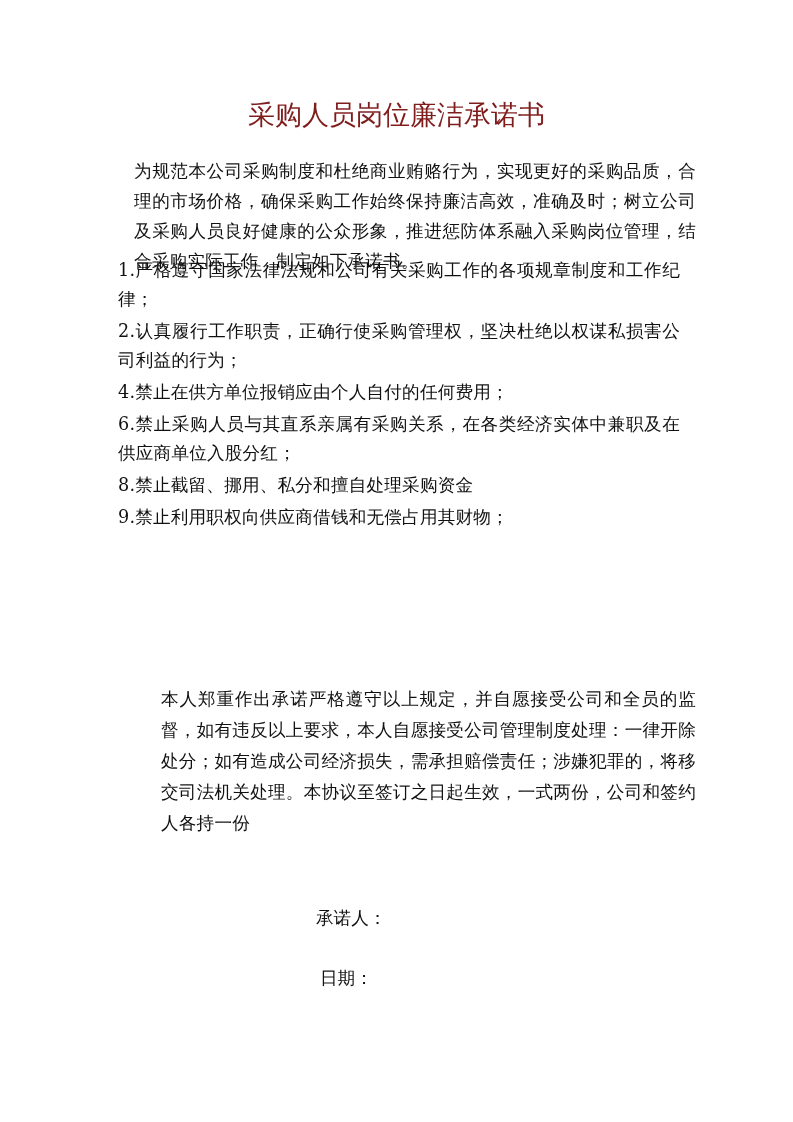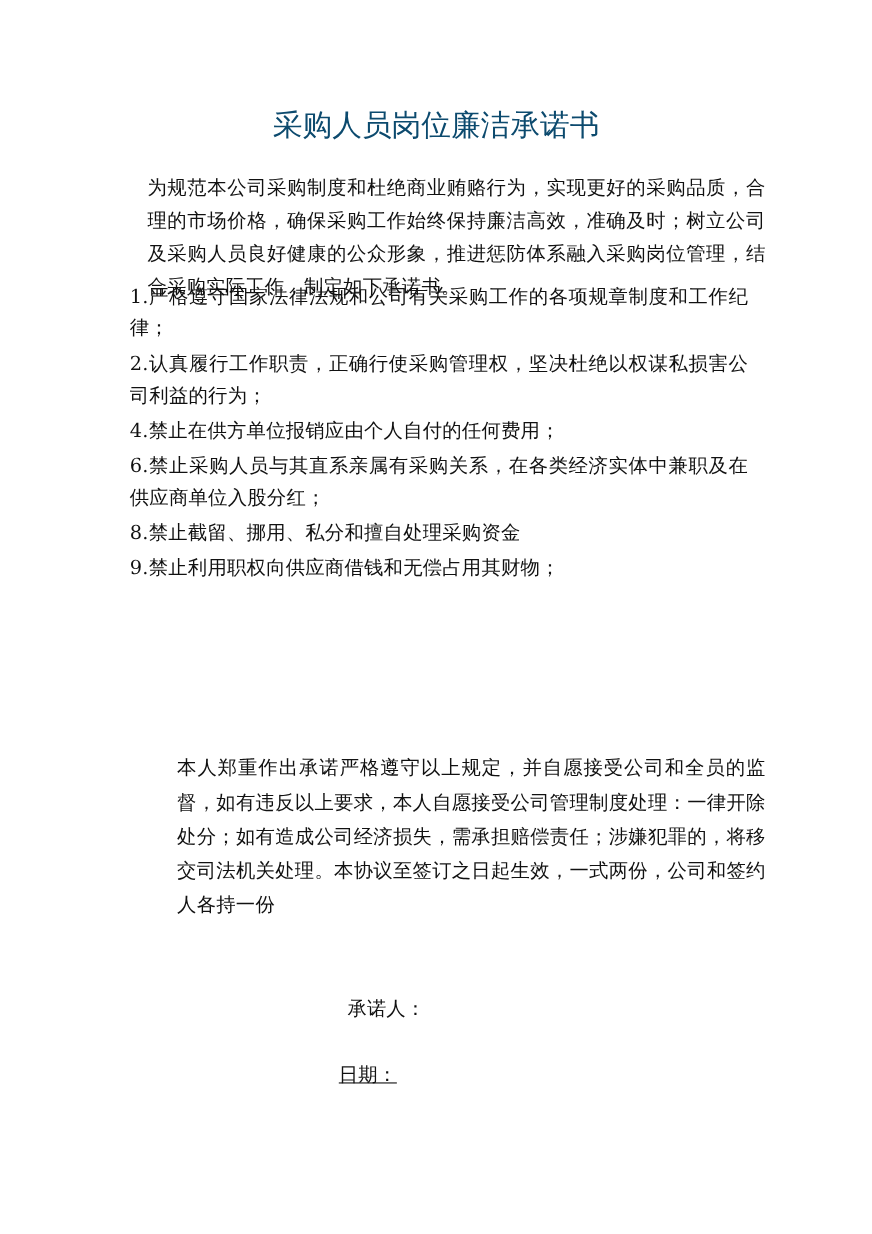--- a/index.html
+++ b/index.html
@@ -3,34 +3,34 @@
   <meta charset="utf-8">
   <style>
     html, body { margin: 0; padding: 0; background: #ffffff; }
     body {
       width: 793px; height: 1122px; position: relative; overflow: hidden;
       font-family: "DejaVu Serif", "Liberation Serif", serif;
       color: #111111;
     }
     .title {
       position: absolute; left: 0; width: 793px; top: 97px;
-      text-align: center; font-size: 27px; line-height: 36px; color: #0c4a6e;
+      text-align: center; font-size: 27px; line-height: 36px; color: #7f1d1d;
     }
     .para {
       position: absolute; left: 118px; width: 562px;
       font-size: 17.6px; line-height: 30px; text-align: justify;
       letter-spacing: 0.2px; margin: 16px;
     }
     .intro { top: 140px; }
     .items { position: absolute; left: 118px; top: 256px; width: 562px; }
     .item { font-size: 17.6px; line-height: 29px; margin: 0 0 3px 0; text-align: justify; letter-spacing: 0.2px; }
     .closing { left: 145px; width: 535px; top: 668px; line-height: 31px; }
     .sig { position: absolute; font-size: 17.6px; line-height: 24px; }
     .sig-promisor { left: 316px; top: 906px; }
-    .sig-date { left: 308px; top: 966px; text-decoration: underline; }
+    .sig-date { left: 320px; top: 966px; }
   </style>
 </head>
 <body>
 
 <h1 class="title" style="margin:0;font-weight:normal;">采购人员岗位廉洁承诺书</h1>
 
 <p class="para intro">为规范本公司采购制度和杜绝商业贿赂行为，实现更好的采购品质，合理的市场价格，确保采购工作始终保持廉洁高效，准确及时；树立公司及采购人员良好健康的公众形象，推进惩防体系融入采购岗位管理，结合采购实际工作，制定如下承诺书。</p>
 
 <div class="items">
   <p class="item">1.严格遵守国家法律法规和公司有关采购工作的各项规章制度和工作纪律；</p>

